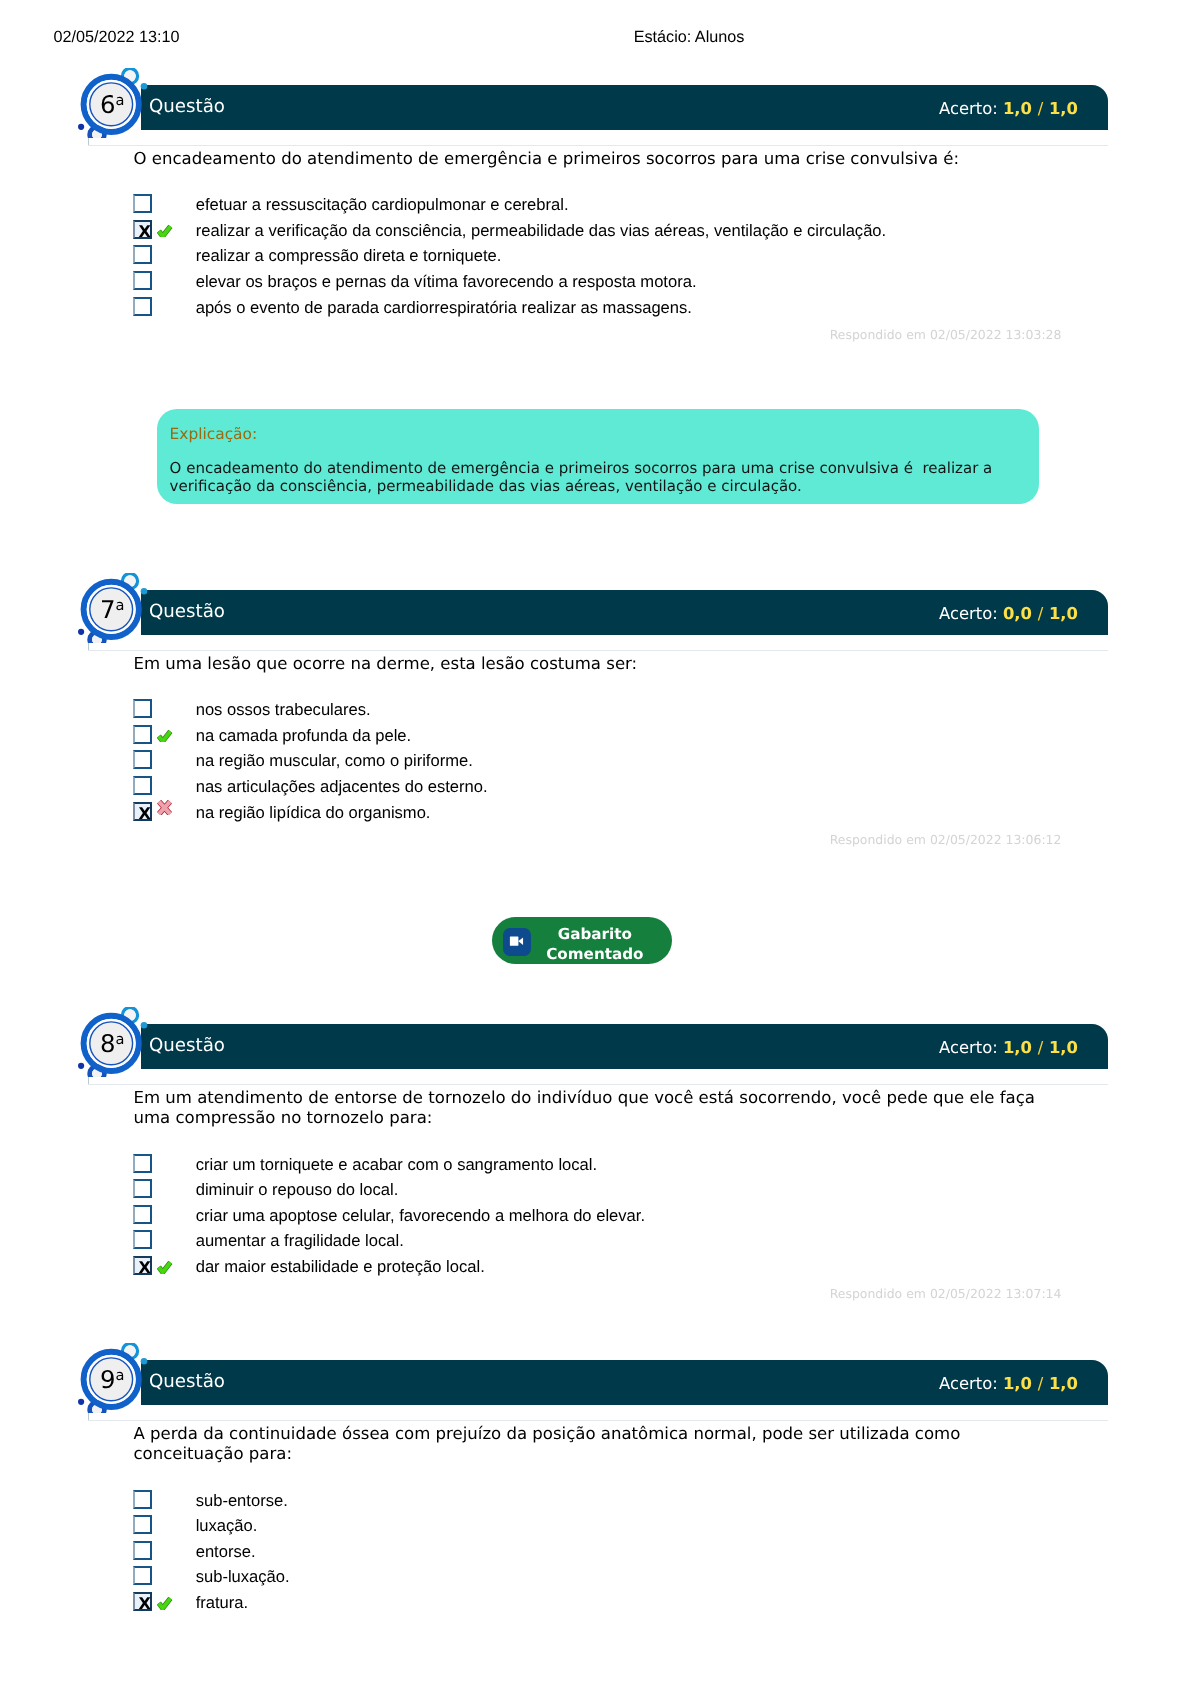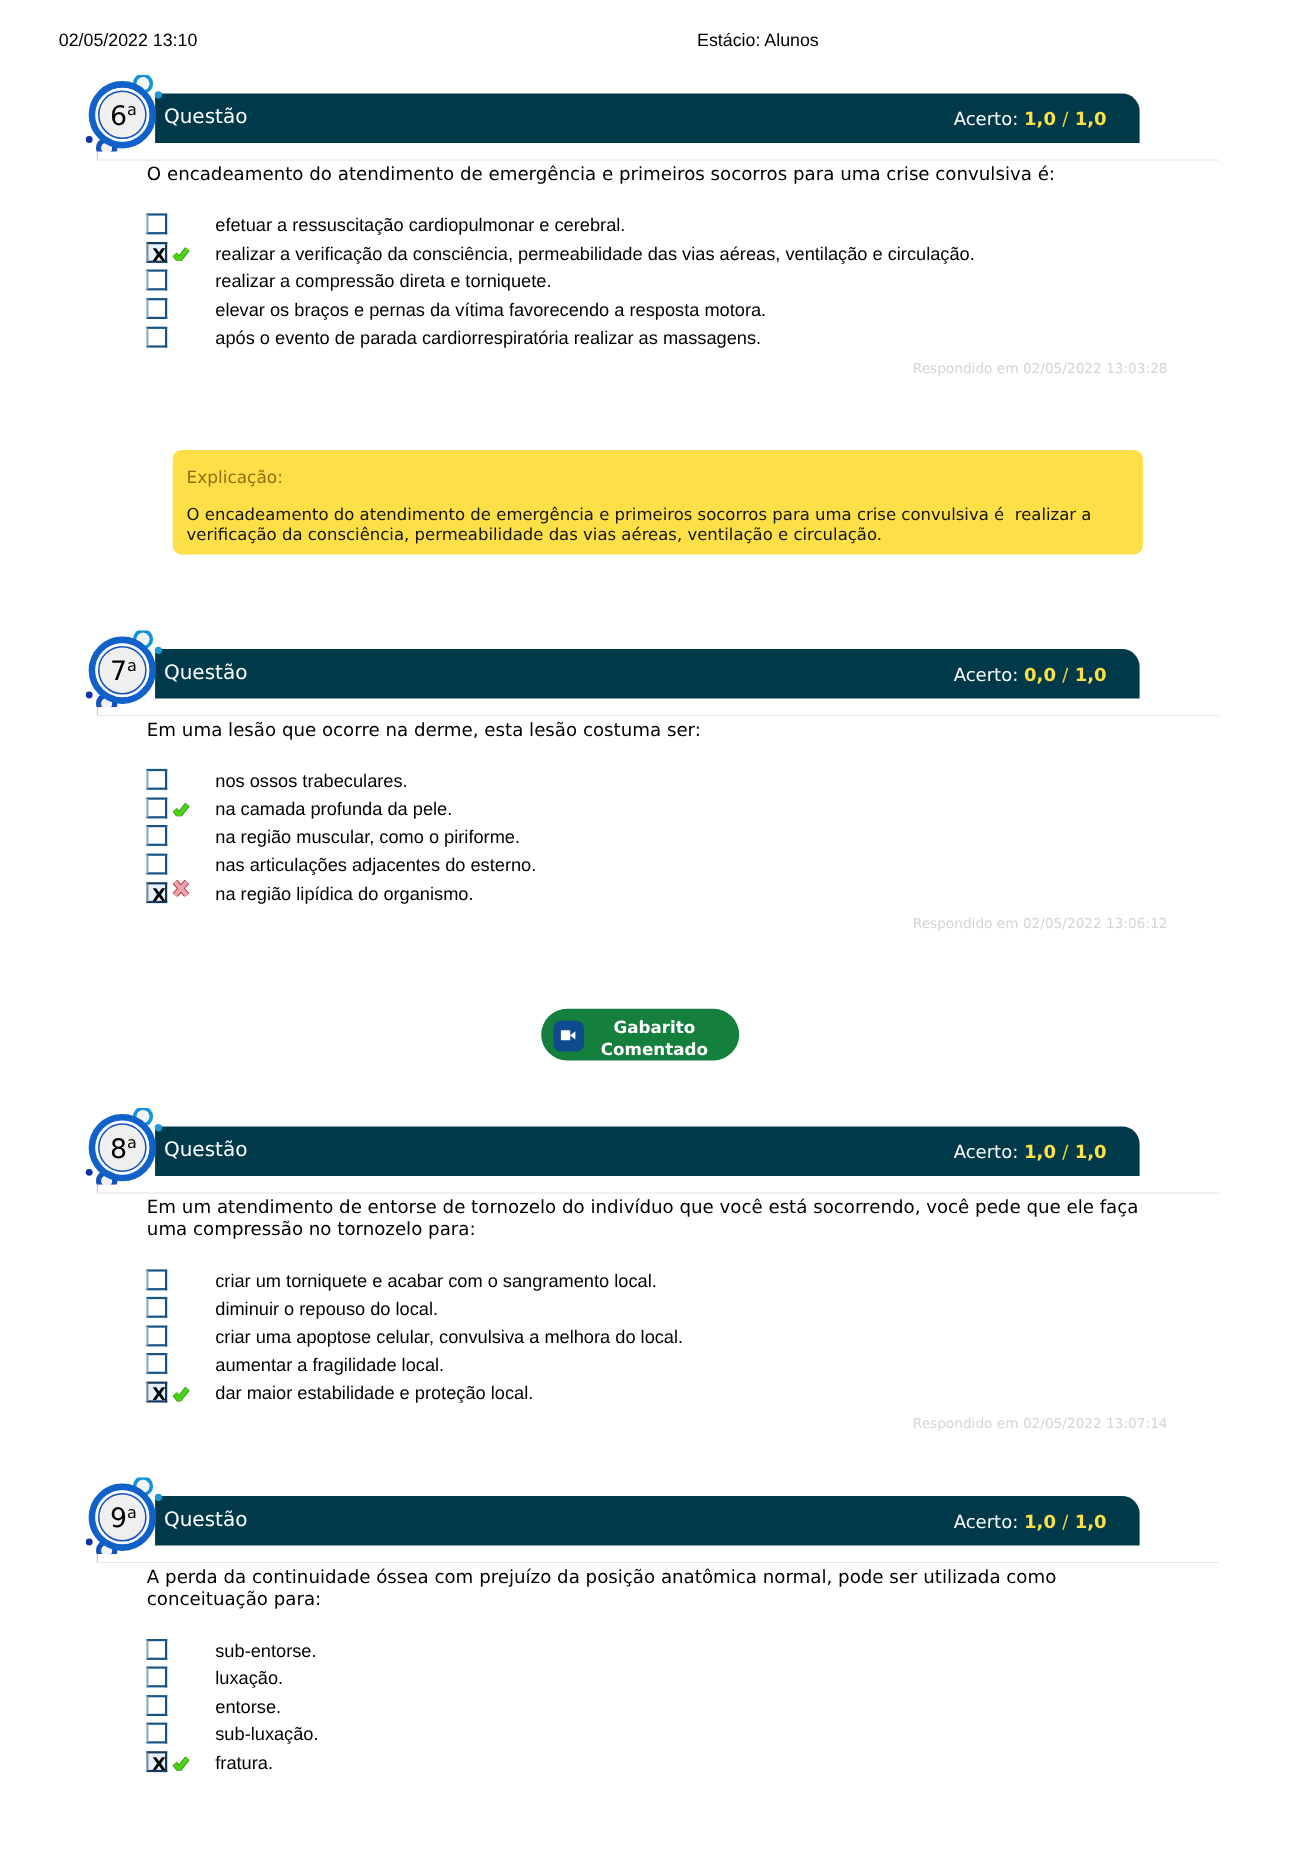--- a/index.html
+++ b/index.html
@@ -21,21 +21,21 @@
     position:absolute;left:0;top:0;width:1191px;height:30px;
     font-family:"Liberation Sans", sans-serif;font-size:16.2px;color:#000;
   }
   .print-foot .pf-url{position:absolute;left:54px;top:1634.6px;line-height:17px;}
   .print-foot .pf-page{position:absolute;left:1117px;top:1637.5px;line-height:17px;}
   .page{position:absolute;left:0;top:0;width:1191px;height:1684px;}
 
   
   .q-block{position:absolute;left:0;width:1191px;}
   .q-bar{
-    position:absolute;left:141px;top:0;width:895px;height:45px;z-index:1;
+    position:absolute;left:141px;top:0;width:967px;height:45px;z-index:1;
     background:#003a4a;border-top-right-radius:16px;
     box-sizing:border-box;
   }
   .q-bar-label{
     position:absolute;left:8px;top:10.6px;
     font-family:"DejaVu Sans", sans-serif;font-size:18.2px;color:#ffffff;
     letter-spacing:0px;line-height:22px;
   }
   .q-score{
     position:absolute;right:30px;top:13.5px;
@@ -76,21 +76,21 @@
     font-family:Liberation Sans, sans-serif;font-size:16.57px;color:#000;
     line-height:22px;white-space:nowrap;
   }
   .q-answered{
     position:absolute;right:129.6px;
     font-family:"DejaVu Sans", sans-serif;font-size:12.45px;color:#d4d4d4;
     white-space:nowrap;line-height:15px;
   }
   .q-expl{
     position:absolute;left:156.8px;width:881.8px;
-    background:#fde047;border-radius:8px;box-sizing:border-box;
+    background:#5eead4;border-radius:20px;box-sizing:border-box;
   }
   .q-expl-label{
     position:absolute;left:12.8px;top:17px;
     font-family:"DejaVu Sans", sans-serif;font-size:15.4px;color:#9a6a11;
     line-height:16px;
   }
   .q-expl-text{
     position:absolute;left:12.8px;top:51.5px;width:860px;
     font-family:"DejaVu Sans", sans-serif;font-size:15.0px;color:#141414;
     line-height:17.7px;white-space:pre-wrap;
@@ -275,21 +275,21 @@
       <span class="opt-text">criar um torniquete e acabar com o sangramento local.</span>
     </div>
           <div class="q-opt">
       <span class="chk"></span>
       <span class="mark "></span>
       <span class="opt-text">diminuir o repouso do local.</span>
     </div>
           <div class="q-opt">
       <span class="chk"></span>
       <span class="mark "></span>
-      <span class="opt-text">criar uma apoptose celular, convulsiva a melhora do local.</span>
+      <span class="opt-text">criar uma apoptose celular, favorecendo a melhora do elevar.</span>
     </div>
           <div class="q-opt">
       <span class="chk"></span>
       <span class="mark "></span>
       <span class="opt-text">aumentar a fragilidade local.</span>
     </div>
           <div class="q-opt">
       <span class="chk on">
               <span class="x">X</span>
             </span>

